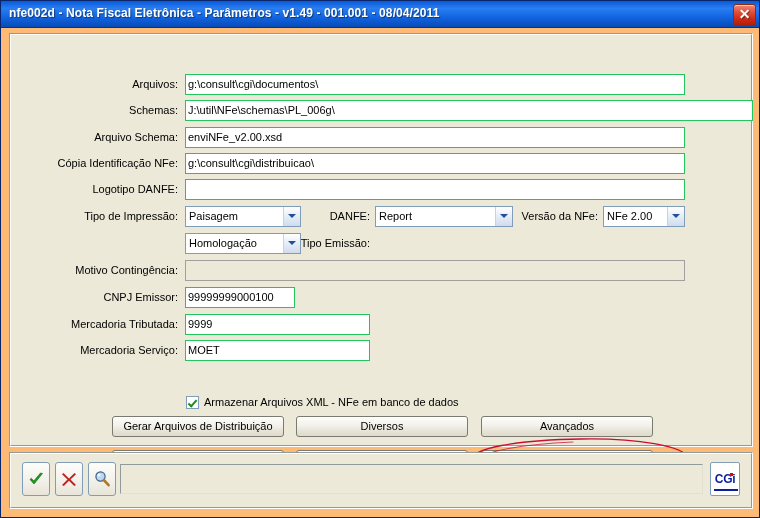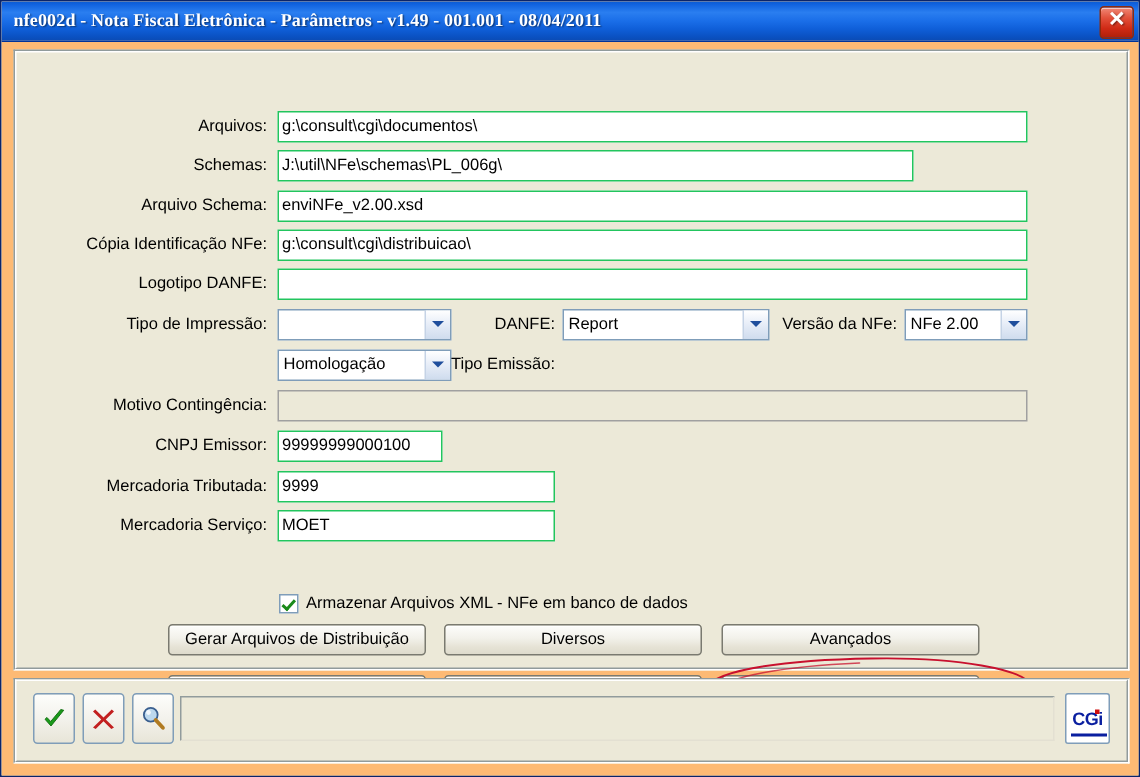--- a/index.html
+++ b/index.html
@@ -27,21 +27,20 @@
   #title-bar {
     position: absolute;
     left: 0; top: 0;
     width: 760px;
     height: 27px;
     background: linear-gradient(to bottom,
         #0a5bd3 0%, #1163e0 8%, #2a7ef0 28%, #1a6ee8 50%,
         #0f5fd9 70%, #0a50c0 92%, #0b4bb4 100%);
     border-bottom: 1px solid #003399;
     box-sizing: border-box;
-    font-family: Liberation Serif, serif;
   }
   #title-text {
     position: absolute;
     left: 8px;
     top: 5px;
     font-size: 12px;
     font-weight: bold;
     color: #ffffff;
     white-space: nowrap;
     text-shadow: 1px 1px 1px rgba(0,0,0,0.45);
@@ -363,33 +362,34 @@
   <div id="client-area">
 
     <div id="form-panel">
       <div id="form-panel-inner"></div>
       <div id="decor-dot"></div>
 
       <div class="field-label" style="left:20px; top:40px; width:148px;">Arquivos:</div>
       <div class="text-input" style="left:175px; top:40px; width:500px;">g:\consult\cgi\documentos\</div>
 
       <div class="field-label" style="left:20px; top:66px; width:148px;">Schemas:</div>
-      <div class="text-input" style="left:175px; top:66px; width:424px;">J:\util\NFe\schemas\PL_006g\</div>
+      <div class="text-input" style="left:175px; top:66px; width:568px;">J:\util\NFe\schemas\PL_006g\</div>
 
       <div class="field-label" style="left:20px; top:93px; width:148px;">Arquivo Schema:</div>
       <div class="text-input" style="left:175px; top:93px; width:500px;">enviNFe_v2.00.xsd</div>
 
       <div class="field-label" style="left:20px; top:119px; width:148px;">Cópia Identificação NFe:</div>
       <div class="text-input" style="left:175px; top:119px; width:500px;">g:\consult\cgi\distribuicao\</div>
 
       <div class="field-label" style="left:20px; top:145px; width:148px;">Logotipo DANFE:</div>
       <div class="text-input" style="left:175px; top:145px; width:500px;"></div>
 
       <div class="field-label" style="left:20px; top:172px; width:148px;">Tipo de Impressão:</div>
       <div class="combo" style="left:175px; top:172px; width:116px;">
+        <span class="combo-text">Paisagem</span>
         <span class="combo-btn"></span>
       </div>
 
       <div class="field-label" style="left:230px; top:172px; width:130px;">DANFE:</div>
       <div class="combo" style="left:365px; top:172px; width:138px;">
         <span class="combo-text">Report</span>
         <span class="combo-btn"></span>
       </div>
 
       <div class="field-label" style="left:448px; top:172px; width:140px;">Versão da NFe:</div>

